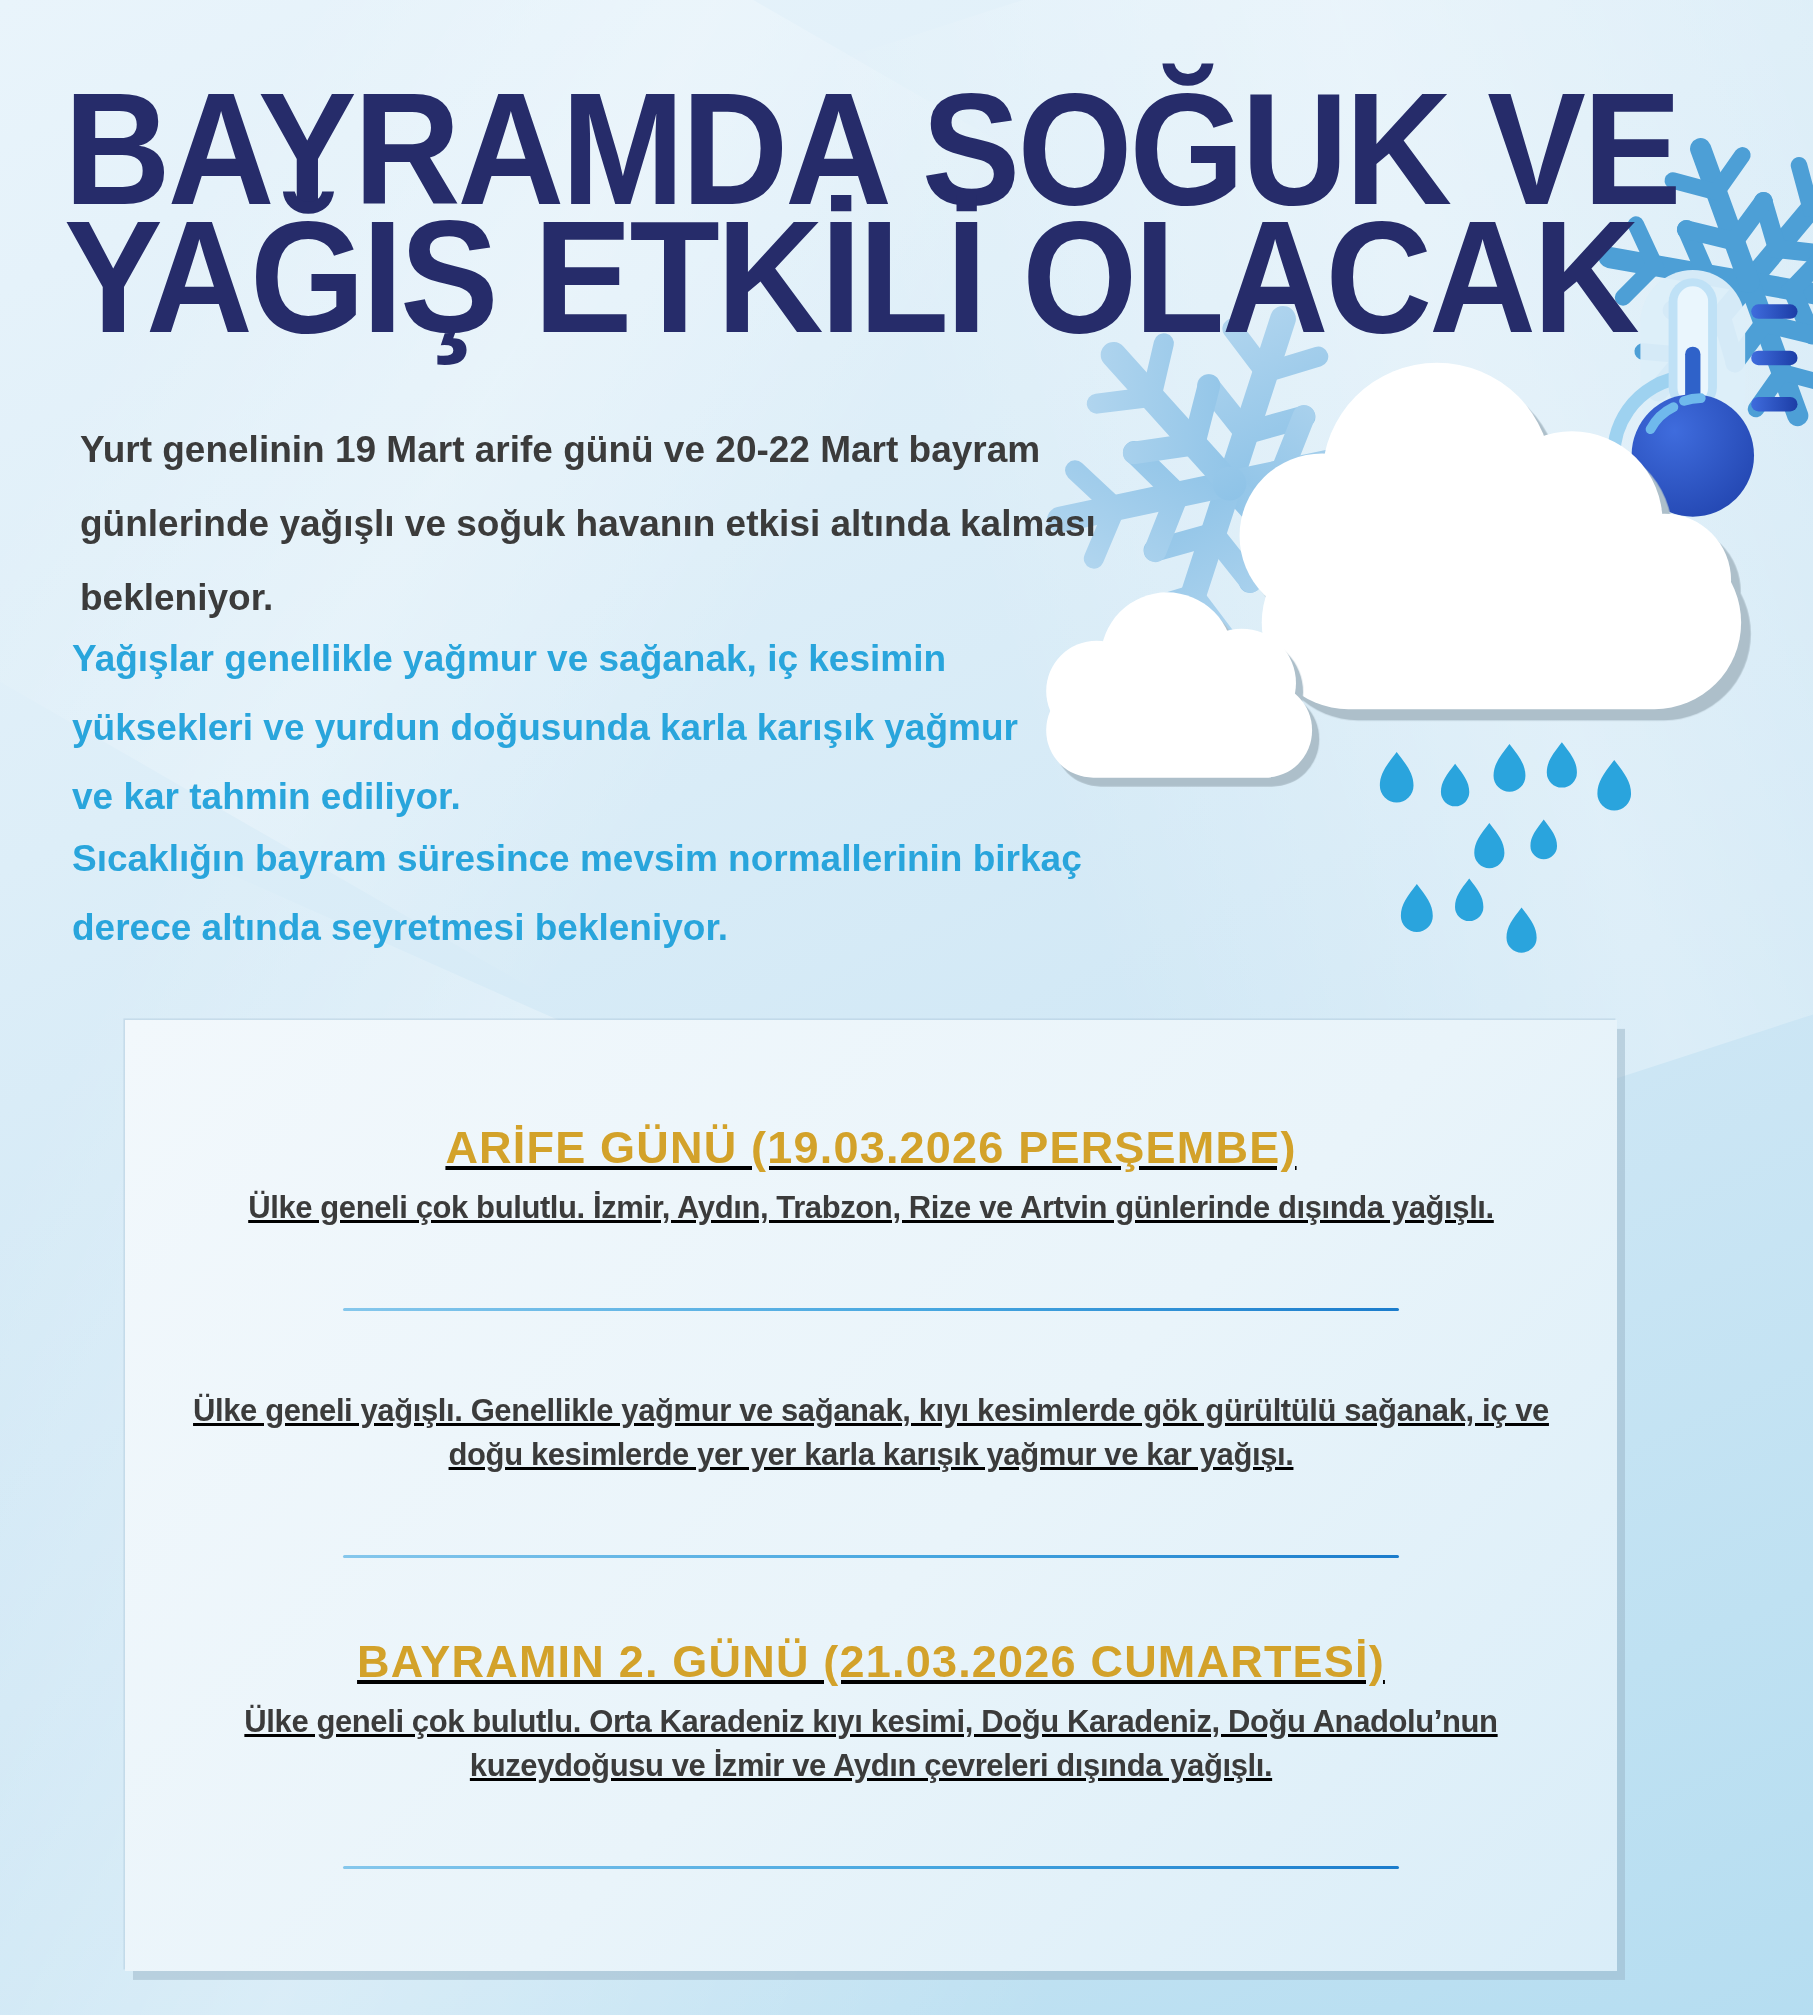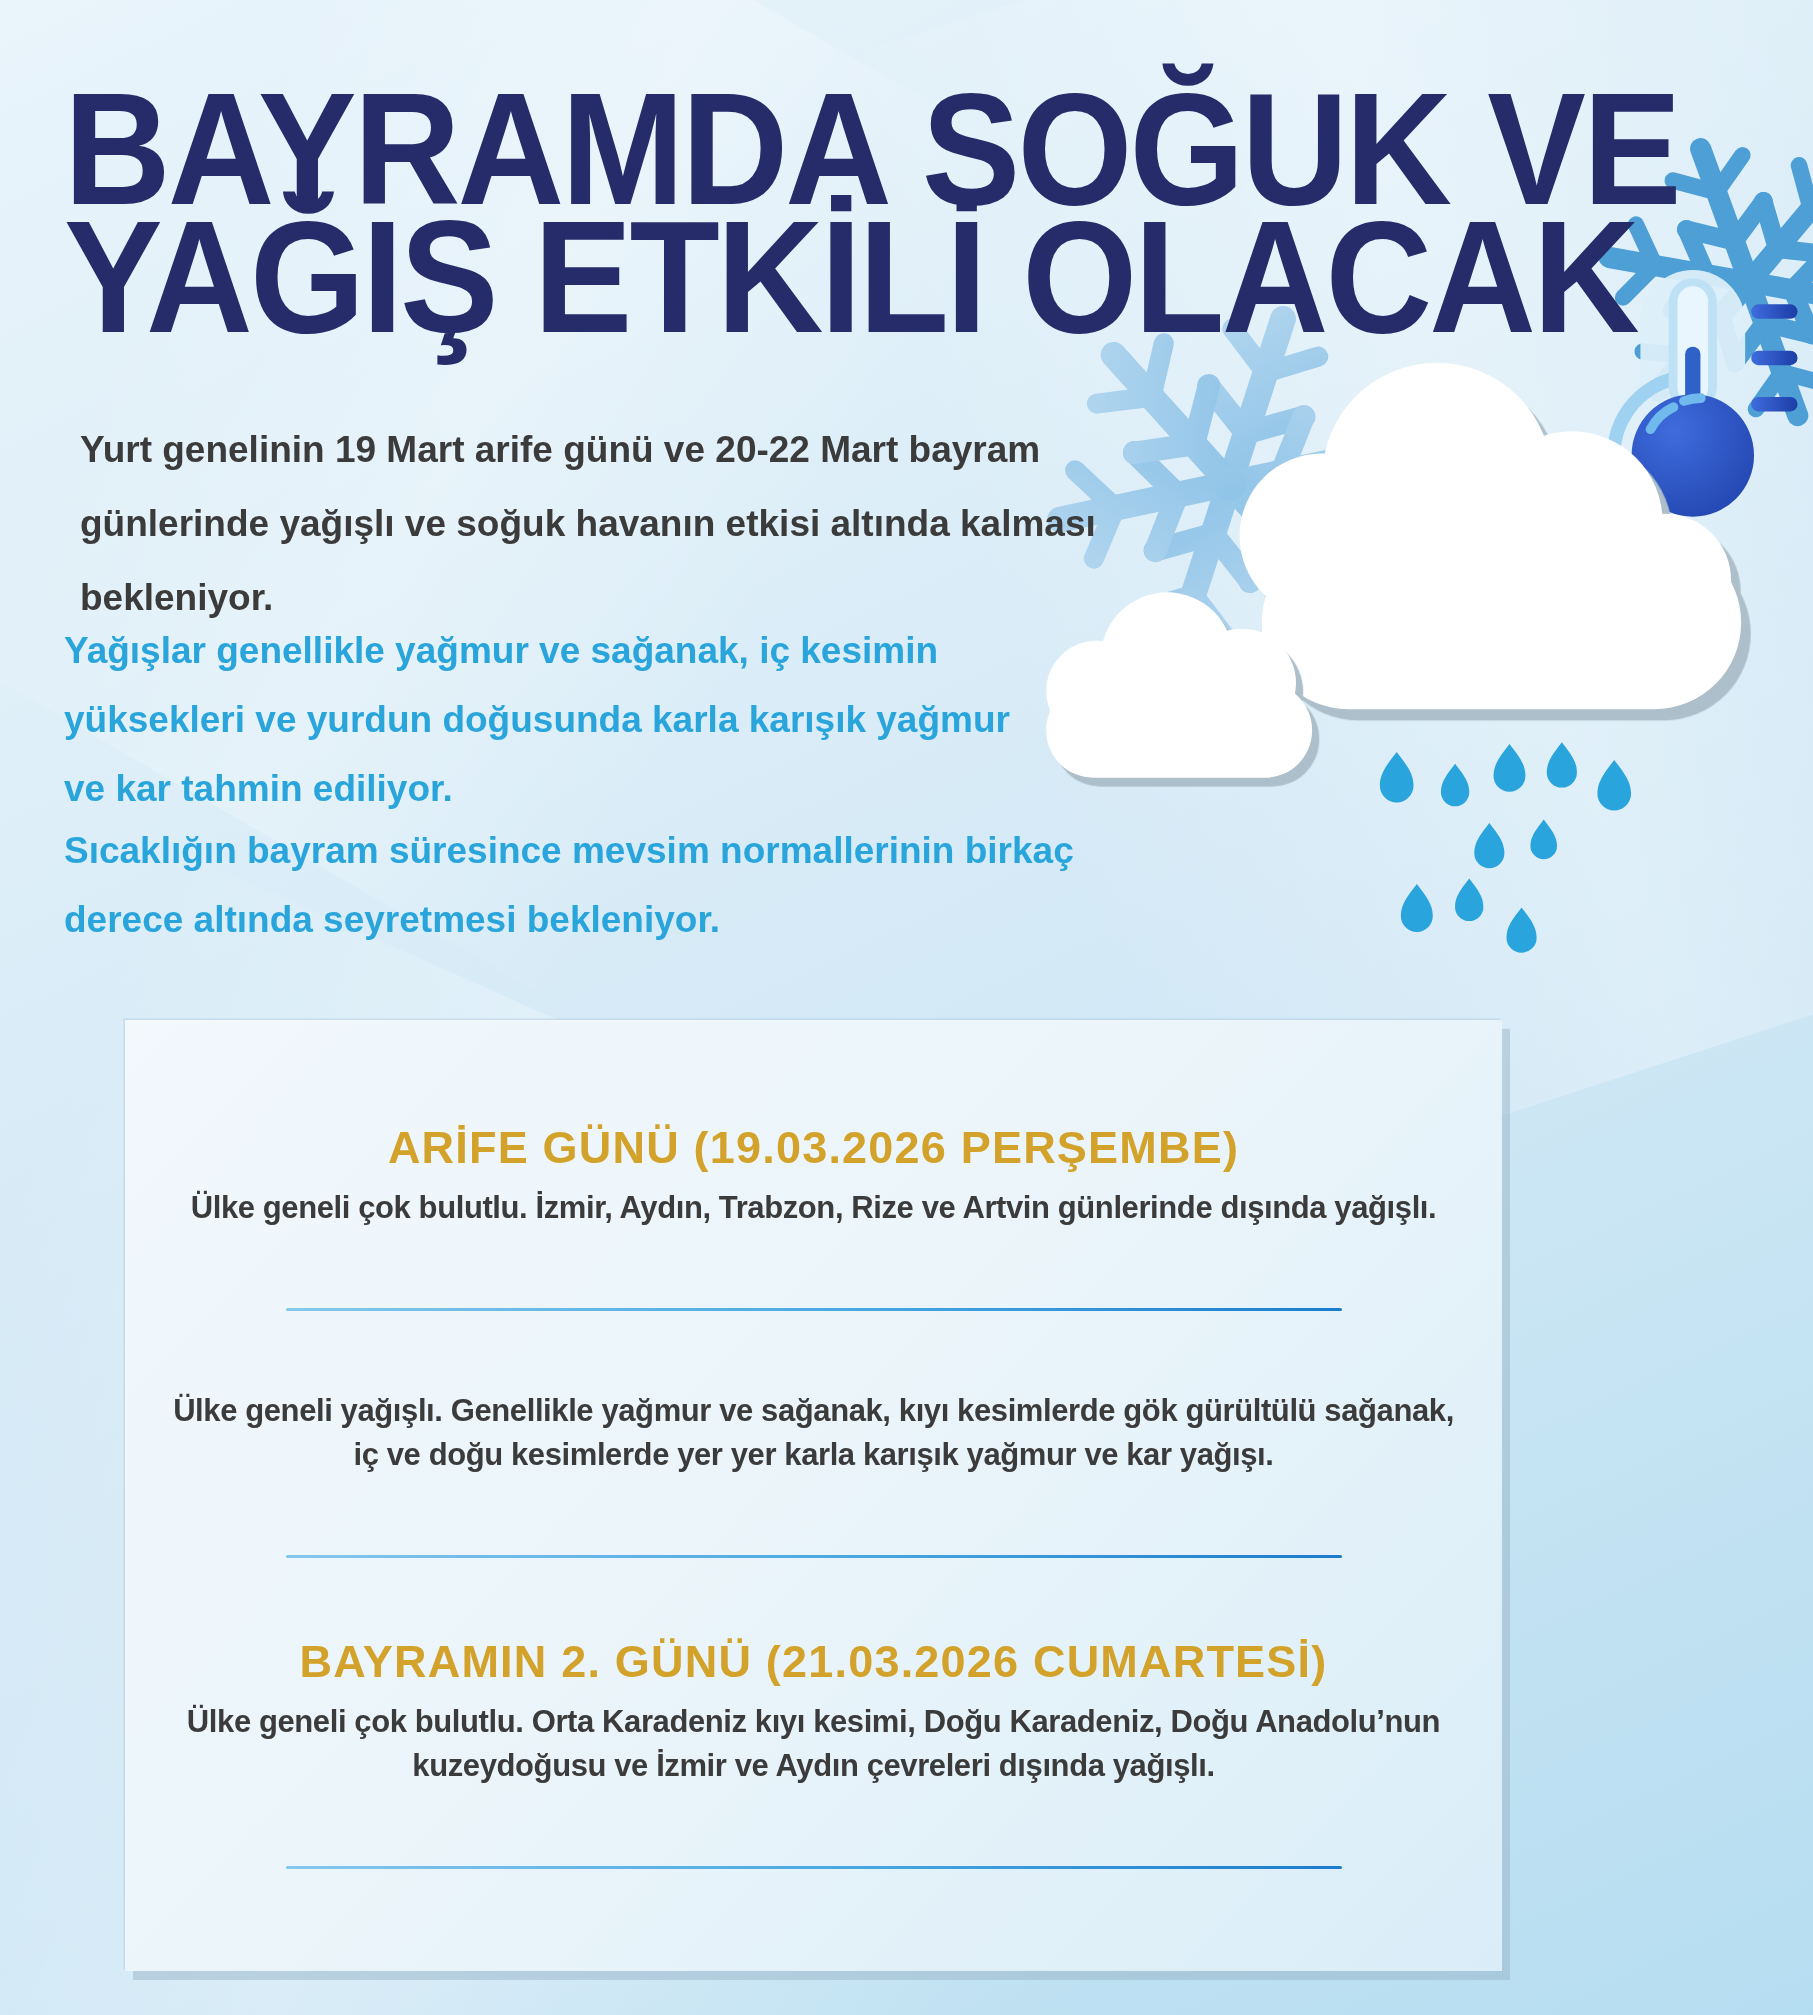--- a/index.html
+++ b/index.html
@@ -15,31 +15,31 @@
   .streak.s3{left:121px; top:-81px; width:725px; height:967px; transform:rotate(30deg);
              background:linear-gradient(90deg, rgba(255,255,255,0) 0%, rgba(255,255,255,.25) 50%, rgba(255,255,255,0) 100%);}
 
   .page-title{position:absolute; left:64px; top:85px; margin:0;
               font-size:159px; line-height:128px; font-weight:bold; letter-spacing:-3.2px;
               color:#262c6a; transform:scaleX(.93); transform-origin:left top; white-space:nowrap;}
   .page-title span{display:block;}
 
   .intro{position:absolute; left:64px; top:397px; width:1064px; margin:16px;
          font-size:37px; line-height:74px; font-weight:bold; color:#3b3b3b;}
-  .blue-par{position:absolute; left:64px; margin:0;
+  .blue-par{position:absolute; left:64px; margin:8px;
             font-size:37px; line-height:69px; font-weight:bold; color:#29a5dc;}
   .blue-par.p1{top:616px; width:975px;}
   .blue-par.p2{top:816px; width:1016px;}
 
   .decor{position:absolute; left:927px; top:258px; width:887px; height:705px; overflow:visible;}
 
-  .card{position:absolute; left:125px; top:1020px; width:1377px; height:951px;
+  .card{position:absolute; left:125px; top:1020px; width:1492px; height:951px;
         background:linear-gradient(135deg,#f2f8fc 0%,#e9f4fa 55%,#d9edf8 100%);
         box-shadow:8px 8.9px 0 rgba(150,178,196,.48), -1.6px -1.6px 0 rgba(160,190,210,.35);
-        display:flex; flex-direction:column; justify-content:space-evenly; padding:24px 48px; box-sizing:border-box;}
+        display:flex; flex-direction:column; justify-content:space-evenly; padding:24px 48px; box-sizing:border-box;text-decoration:underline;}
   .day{text-align:center;}
   .day h3{margin:0 0 12px 0; font-size:45px; letter-spacing:1.2px; font-weight:bold; color:#d3a22a; white-space:nowrap;}
   .day p{margin:0 auto; max-width:1415px; font-size:31px; letter-spacing:-0.4px;
          line-height:44px; font-weight:bold; color:#3b3b3b;}
   .divider{height:3.2px; width:1056px; margin:0 auto; border-radius:1.6px;
            background:linear-gradient(90deg,#85c7ec 0%,#47a7e0 55%,#1b7ccc 100%);}
 </style>
 </head>
 <body>
 

